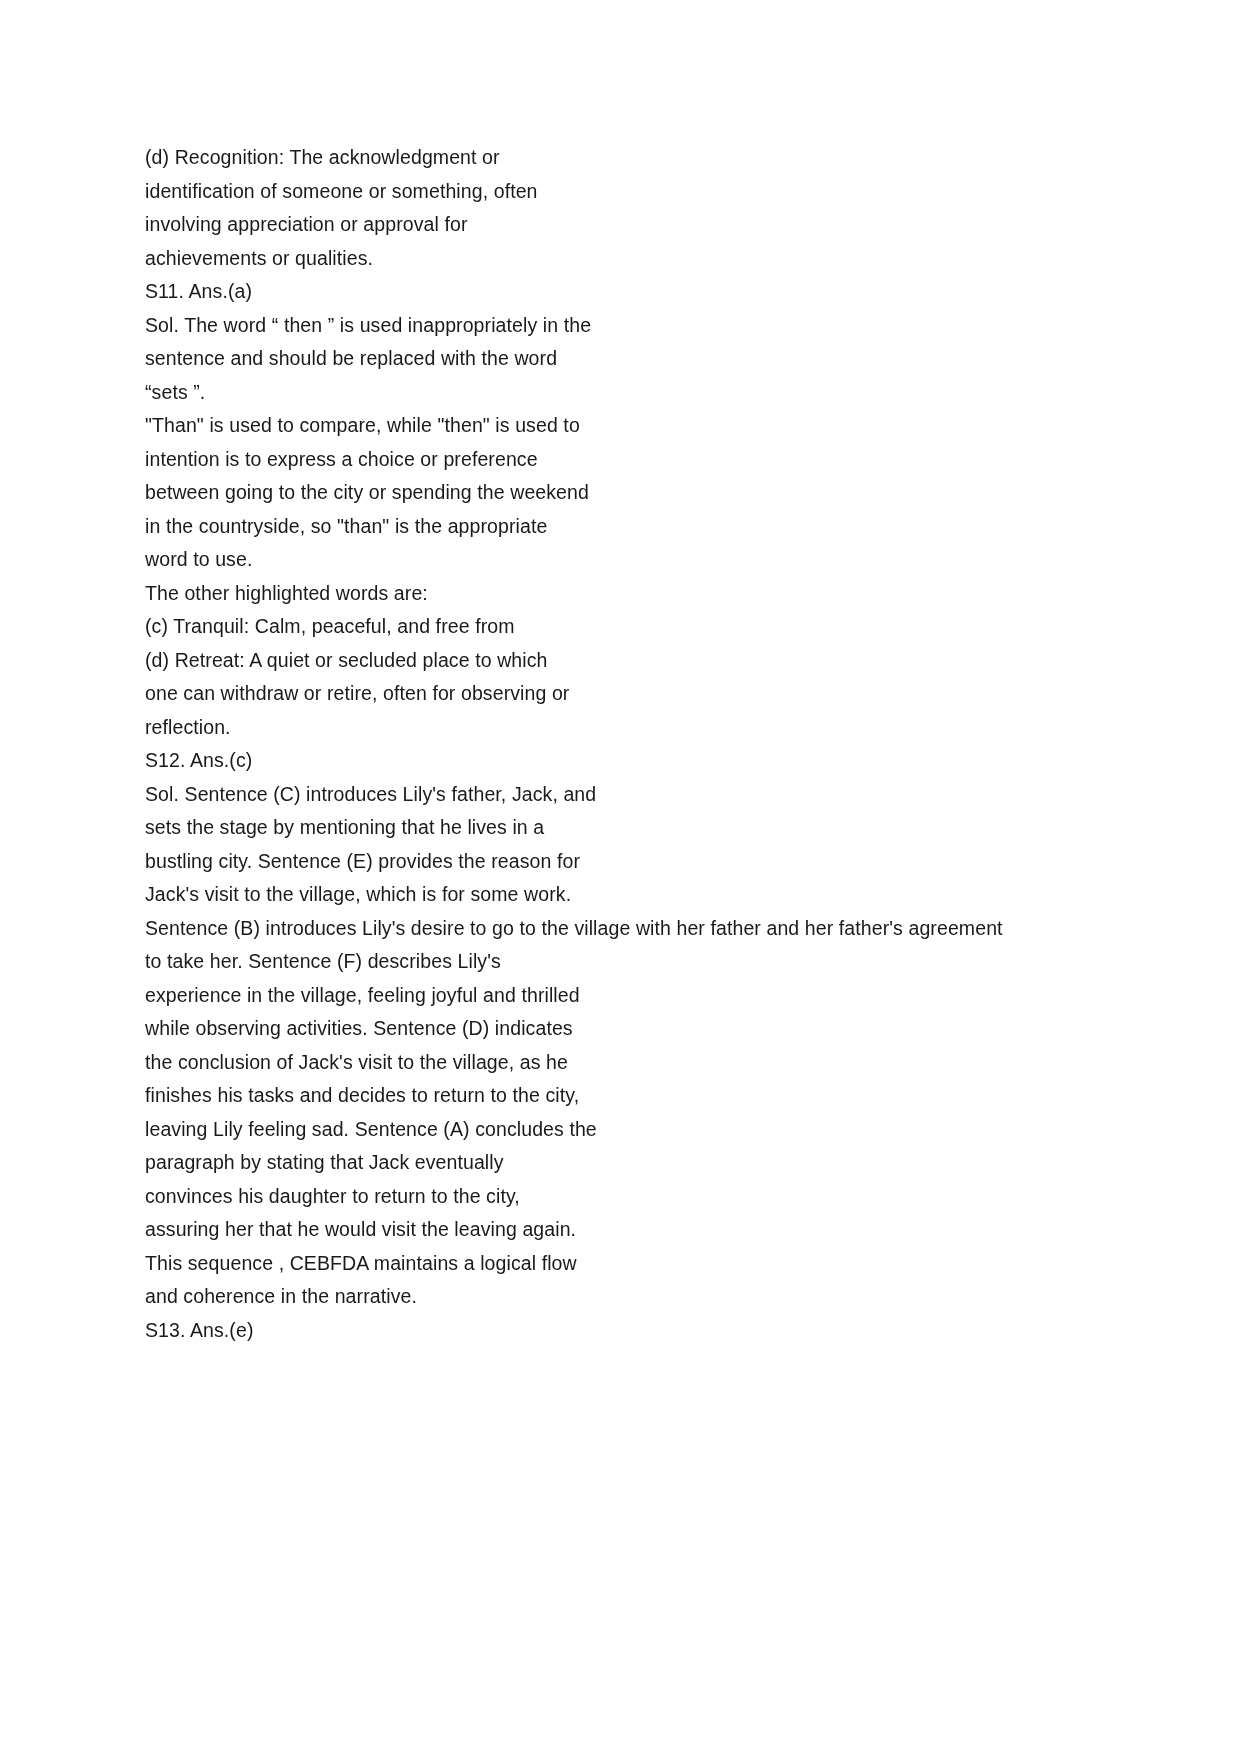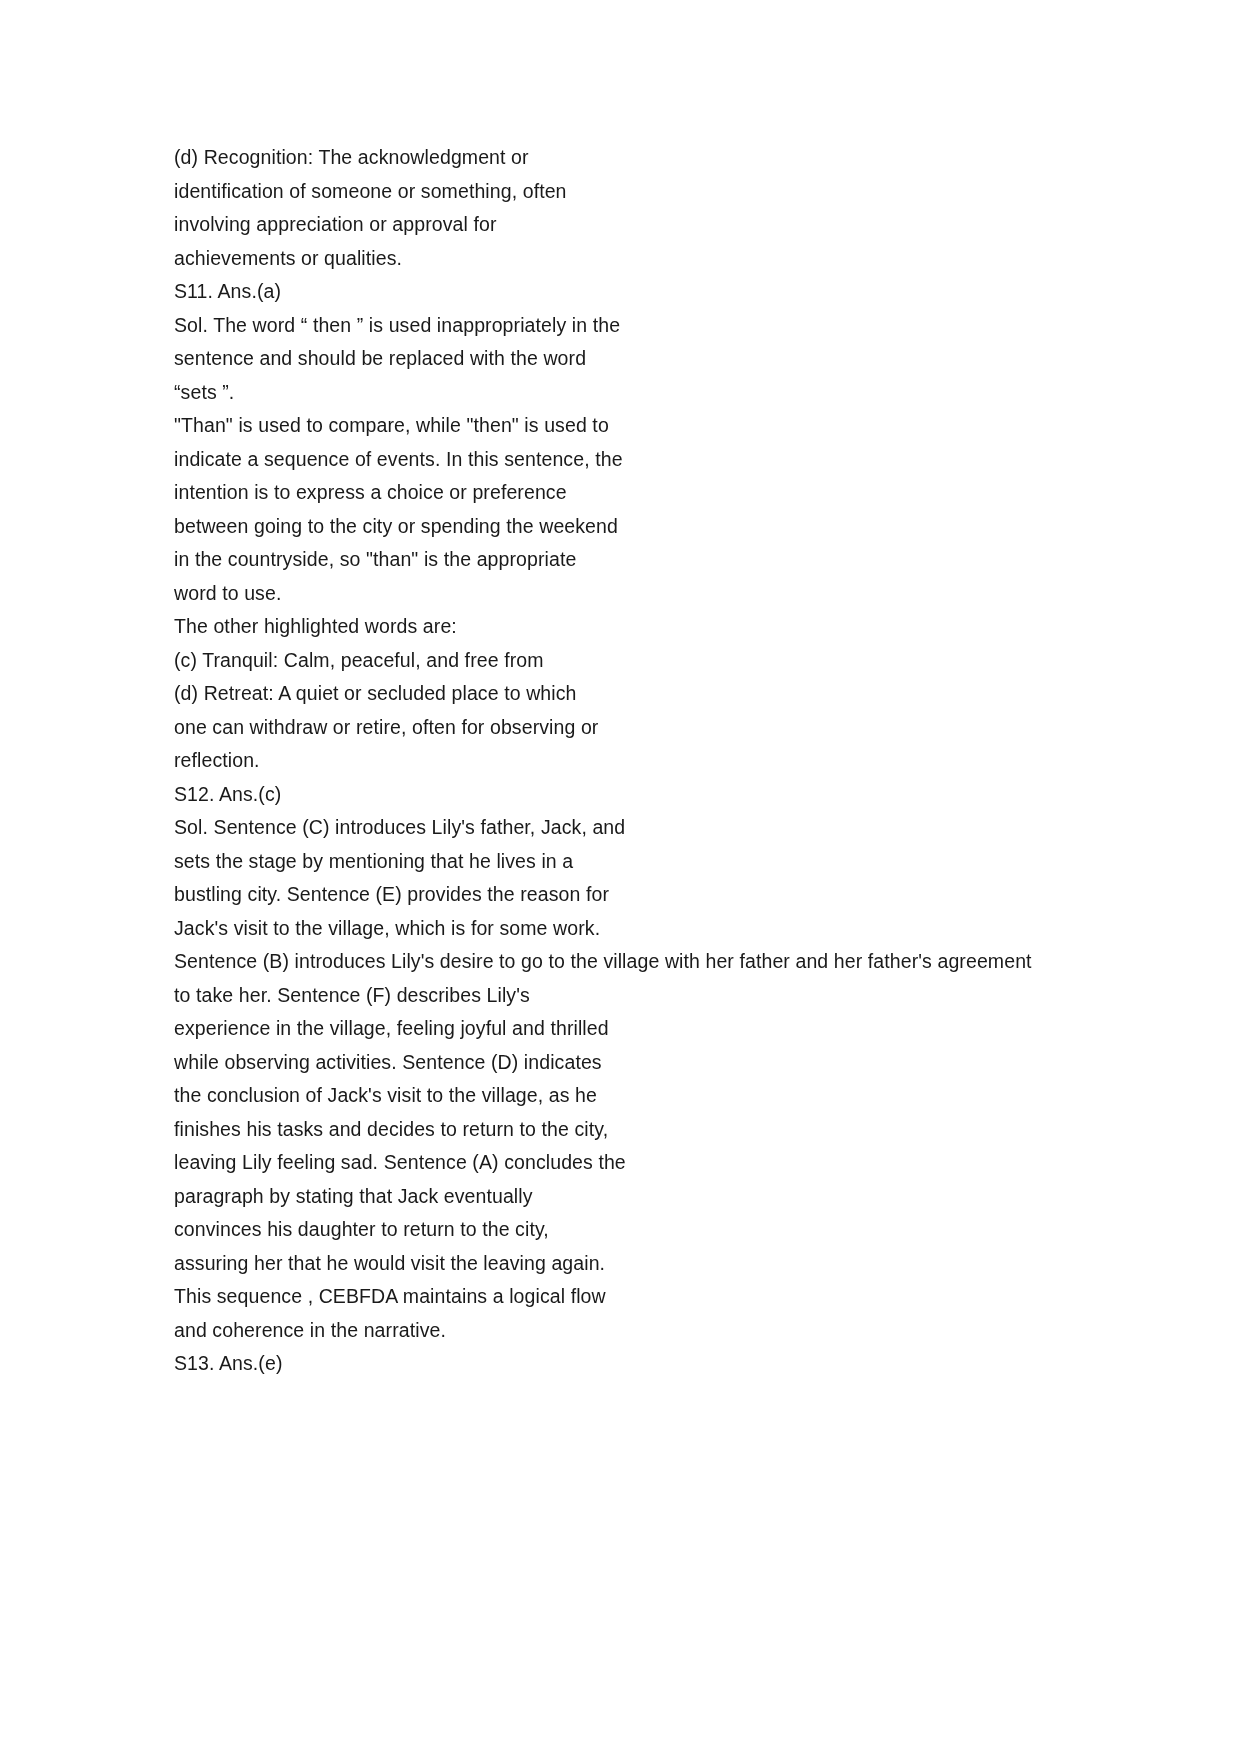--- a/index.html
+++ b/index.html
@@ -19,21 +19,20 @@
       top: 0;
       width: 1241px;
       height: 1754px;
       background: #ffffff;
     }
     .content {
       position: absolute;
       left: 145px;
       top: 141px;
       width: 1000px;
-      margin-left: 29px;
     }
     .line {
       font-family: "Liberation Sans", sans-serif;
       font-size: 19.5px;
       line-height: 33.5px;
       height: 33.5px;
       color: #1a1a1a;
       white-space: nowrap;
       letter-spacing: 0.1px;
     }
@@ -45,21 +44,20 @@
   <div class="content">
     <div class="line">(d) Recognition: The acknowledgment or</div>
     <div class="line">identification of someone or something, often</div>
     <div class="line">involving appreciation or approval for</div>
     <div class="line">achievements or qualities.</div>
     <div class="line">S11. Ans.(a)</div>
     <div class="line">Sol. The word “ then ” is used inappropriately in the</div>
     <div class="line">sentence and should be replaced with the word</div>
     <div class="line">“sets ”.</div>
     <div class="line">"Than" is used to compare, while "then" is used to</div>
-    <div class="line">indicate a sequence of events. In this sentence, the</div>
     <div class="line">intention is to express a choice or preference</div>
     <div class="line">between going to the city or spending the weekend</div>
     <div class="line">in the countryside, so "than" is the appropriate</div>
     <div class="line">word to use.</div>
     <div class="line">The other highlighted words are:</div>
     <div class="line">(c) Tranquil: Calm, peaceful, and free from</div>
     <div class="line">(d) Retreat: A quiet or secluded place to which</div>
     <div class="line">one can withdraw or retire, often for observing or</div>
     <div class="line">reflection.</div>
     <div class="line">S12. Ans.(c)</div>

